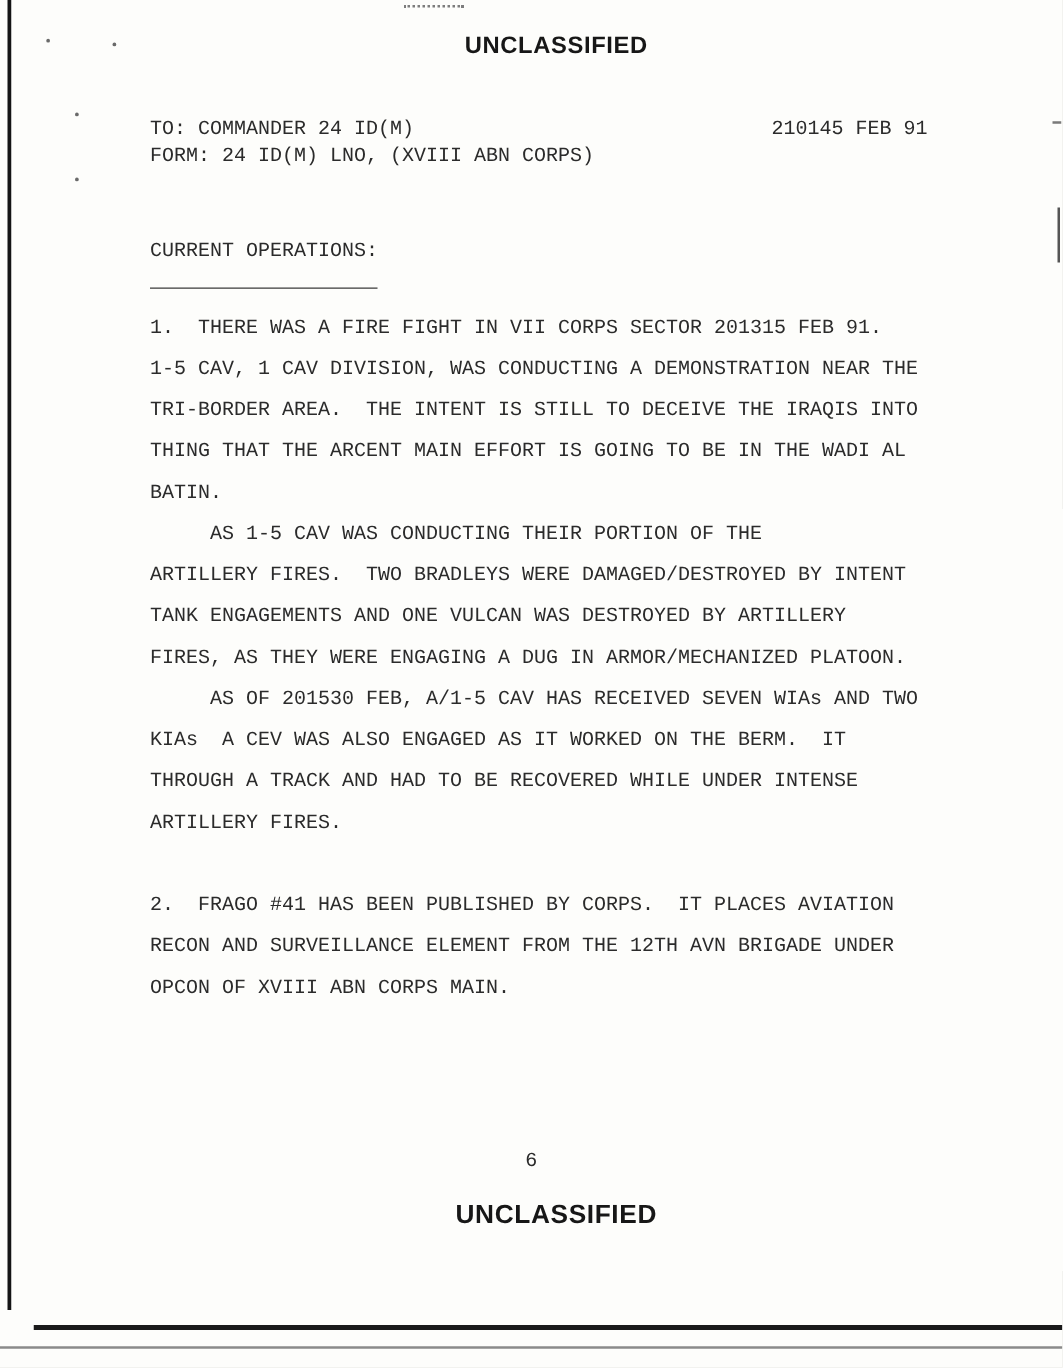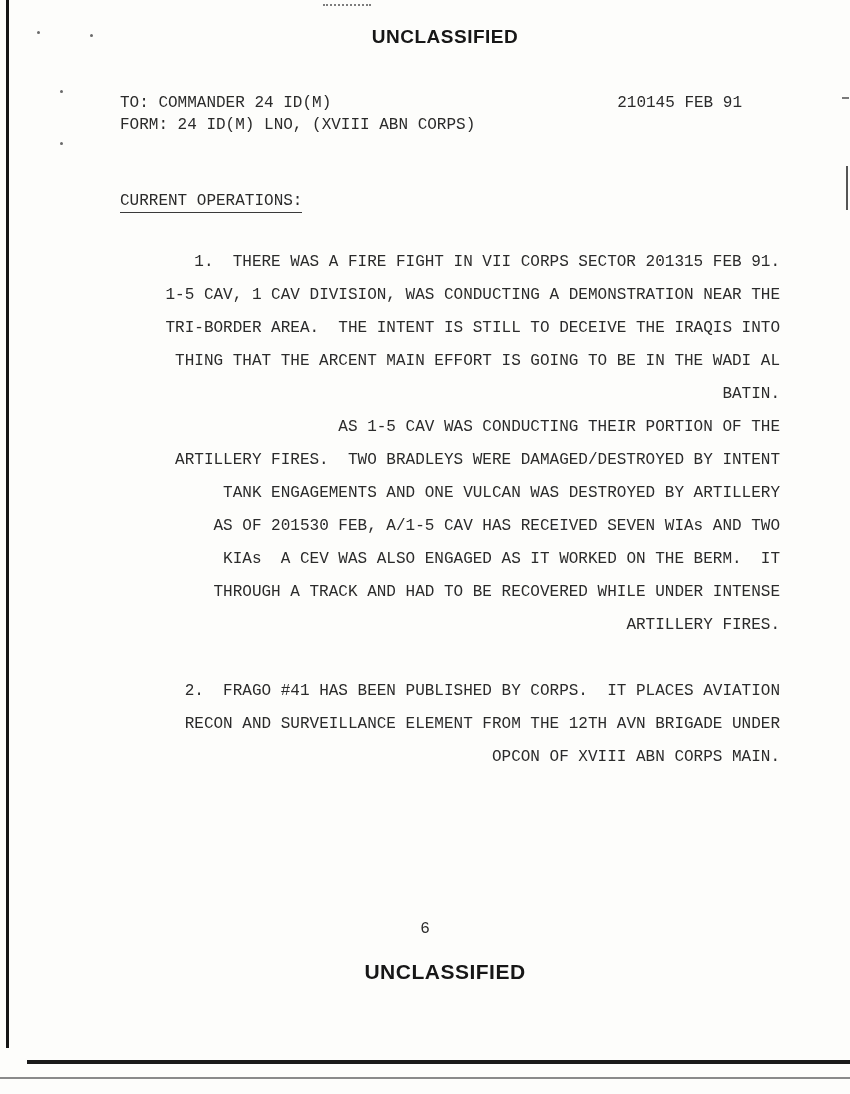--- a/index.html
+++ b/index.html
@@ -46,31 +46,30 @@
   }
 
   .section-heading {
     position: absolute;
     left: 120px;
     top: 192px;
     font-size: 16px;
   }
   .section-heading span {
     border-bottom: 1px solid #3a3a3a;
-    padding-bottom: 2px;
+    padding-bottom: 20px;
     white-space: pre;
   }
 
   .body-block {
     position: absolute;
     left: 120px;
     top: 253px;
     width: 660px;
     font-size: 16px;
-    text-align: right;
   }
   .line {
     white-space: pre;
     height: 33px;
   }
 
   .page-number {
     position: absolute;
     top: 920px;
     left: 0;
@@ -116,20 +115,21 @@
 
   <div class="body-block">
     <div class="line">1.  THERE WAS A FIRE FIGHT IN VII CORPS SECTOR 201315 FEB 91.</div>
     <div class="line">1-5 CAV, 1 CAV DIVISION, WAS CONDUCTING A DEMONSTRATION NEAR THE</div>
     <div class="line">TRI-BORDER AREA.  THE INTENT IS STILL TO DECEIVE THE IRAQIS INTO</div>
     <div class="line">THING THAT THE ARCENT MAIN EFFORT IS GOING TO BE IN THE WADI AL</div>
     <div class="line">BATIN.</div>
     <div class="line">     AS 1-5 CAV WAS CONDUCTING THEIR PORTION OF THE</div>
     <div class="line">ARTILLERY FIRES.  TWO BRADLEYS WERE DAMAGED/DESTROYED BY INTENT</div>
     <div class="line">TANK ENGAGEMENTS AND ONE VULCAN WAS DESTROYED BY ARTILLERY</div>
+    <div class="line">FIRES, AS THEY WERE ENGAGING A DUG IN ARMOR/MECHANIZED PLATOON.</div>
     <div class="line">     AS OF 201530 FEB, A/1-5 CAV HAS RECEIVED SEVEN WIAs AND TWO</div>
     <div class="line">KIAs  A CEV WAS ALSO ENGAGED AS IT WORKED ON THE BERM.  IT</div>
     <div class="line">THROUGH A TRACK AND HAD TO BE RECOVERED WHILE UNDER INTENSE</div>
     <div class="line">ARTILLERY FIRES.</div>
     <div class="line"></div>
     <div class="line">2.  FRAGO #41 HAS BEEN PUBLISHED BY CORPS.  IT PLACES AVIATION</div>
     <div class="line">RECON AND SURVEILLANCE ELEMENT FROM THE 12TH AVN BRIGADE UNDER</div>
     <div class="line">OPCON OF XVIII ABN CORPS MAIN.</div>
   </div>
 

